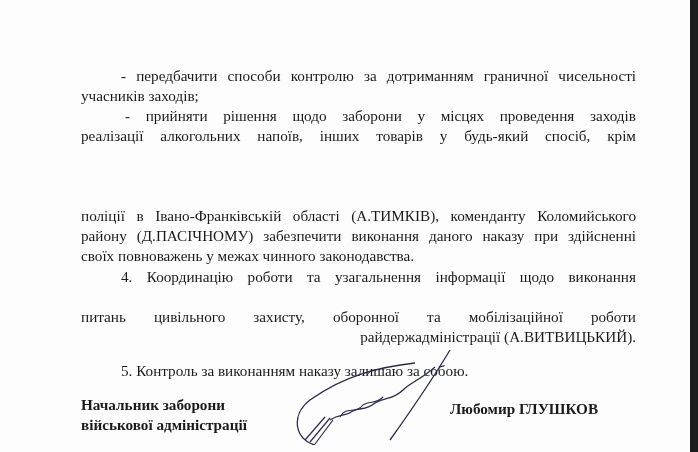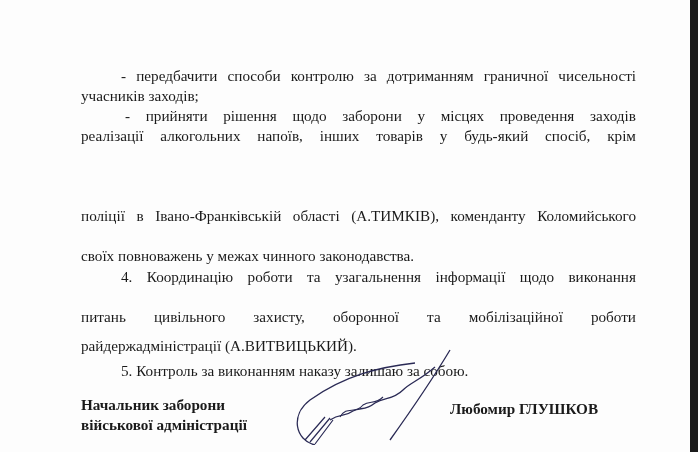--- a/index.html
+++ b/index.html
@@ -40,25 +40,26 @@
 
 <div class="page">
 
   <div class="line indent justify" style="top:66px;">- передбачити способи  контролю за дотриманням граничної чисельності</div>
   <div class="line indent2 justify" style="top:106px;">- прийняти рішення щодо заборони у місцях проведення заходів</div>
 
   <div class="line" style="top:86px;">учасників заходів;</div>
   <div class="line justify" style="top:126px;">реалізації алкогольних напоїв, інших товарів у будь-який спосіб, крім</div>
 
   <div class="line justify" style="top:206px;">поліції в Івано-Франківській області (А.ТИМКІВ), коменданту Коломийського</div>
+  <div class="line justify" style="top:226px;">району (Д.ПАСІЧНОМУ) забезпечити виконання даного наказу при здійсненні</div>
   <div class="line" style="top:246px;">своїх повноважень у межах чинного законодавства.</div>
 
   <div class="line indent justify" style="top:267px;">4. Координацію роботи та узагальнення інформації щодо виконання</div>
   <div class="line justify" style="top:307px;">питань цивільного захисту, оборонної та мобілізаційної роботи</div>
-  <div class="line" style="top:336px;">райдержадміністрації (А.ВИТВИЦЬКИЙ).</div>
+  <div class="line" style="top:327px;text-align:right;">райдержадміністрації (А.ВИТВИЦЬКИЙ).</div>
 
   <div class="line indent" style="top:361px;">5. Контроль за виконанням наказу залишаю за собою.</div>
 
   <div class="sig-title" style="top:395px;">Начальник заборони</div>
   <div class="sig-title" style="top:415px;">військової адміністрації</div>
 
   <svg class="signature" viewBox="0 0 180 100">
     <path d="M165 5 C150 30, 130 60, 105 95" stroke="#2a2a55" stroke-width="1.3" fill="none"></path>
     <path d="M130 18 C95 22, 60 30, 25 55 C5 70, 10 95, 30 100" stroke="#2a2a55" stroke-width="1.3" fill="none"></path>
     <path d="M20 95 L40 72 M25 97 L45 73 M30 99 L48 75" stroke="#2a2a55" stroke-width="1.2" fill="none"></path>

